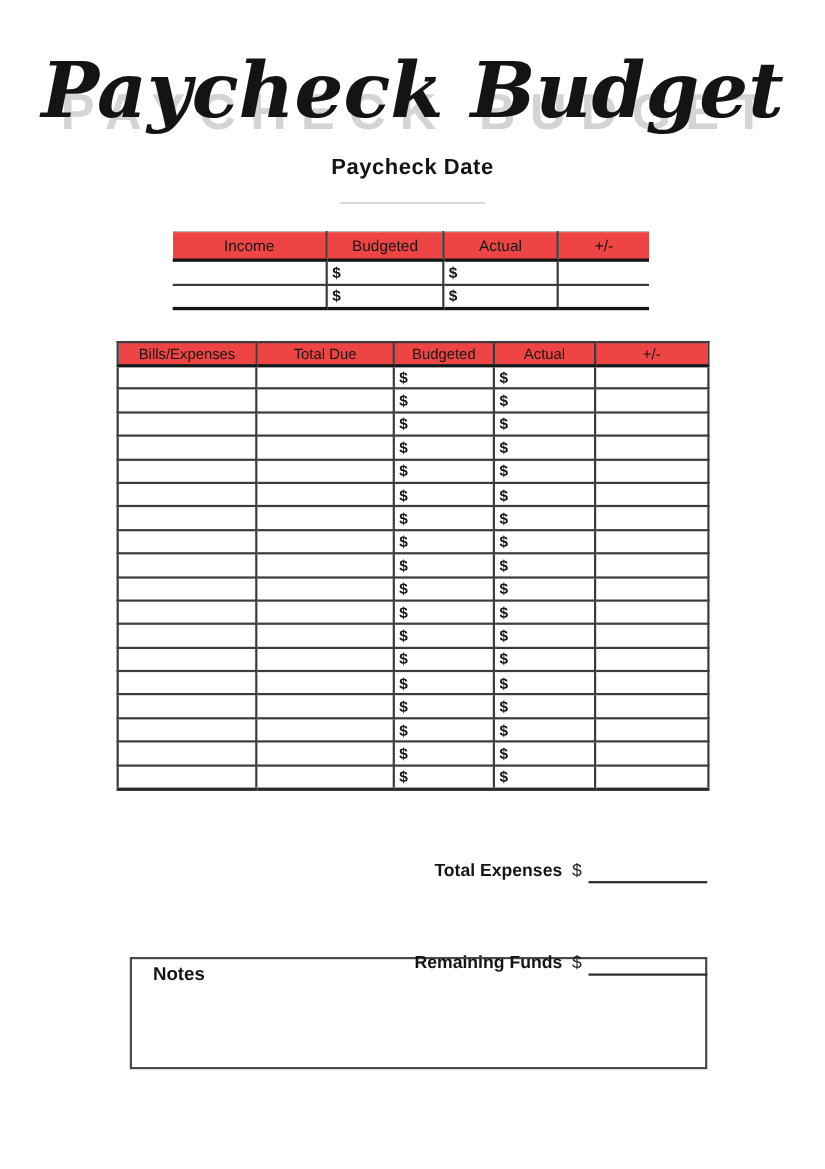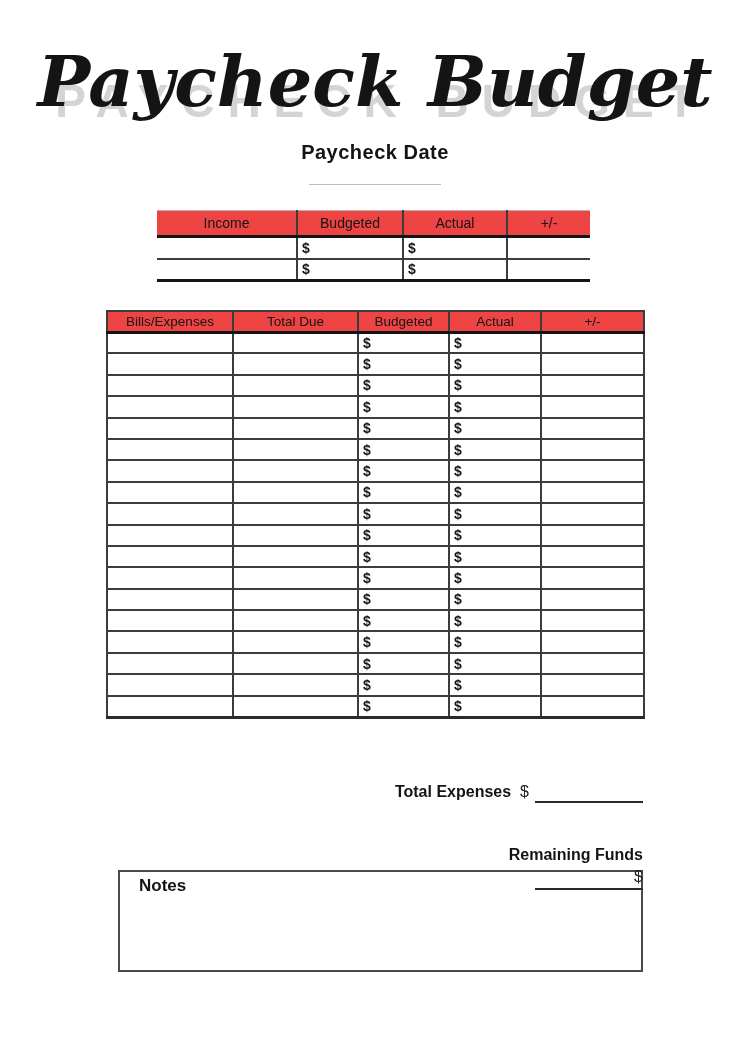--- a/index.html
+++ b/index.html
@@ -73,21 +73,21 @@
     border: 2px solid #3c3c3c;
   }
   .bills-table tbody tr:last-child td { border-bottom: 3px solid #2a2a2a; }
 
   
   .total-row {
     position: absolute; right: 107px; height: 24px;
     display: flex; align-items: flex-end; z-index: 2;
   }
   .total-row.expenses { top: 779px; }
-  .total-row.remaining { top: 844px; flex-direction: column; }
+  .total-row.remaining { top: 863px; }
   .total-label { font-size: 16px; font-weight: 700; color: #141414; line-height: 22px; }
   .total-dollar { font-size: 16px; font-weight: 400; color: #222; margin-left: 9px; line-height: 22px; }
   .fill-line {
     display: inline-block; width: 108px; height: 20px; margin-left: 6px;
     border-bottom: 2px solid #2a2a2a;
   }
 
   
   .notes-box {
     position: absolute; left: 118px; top: 870px; width: 525px; height: 102px;

